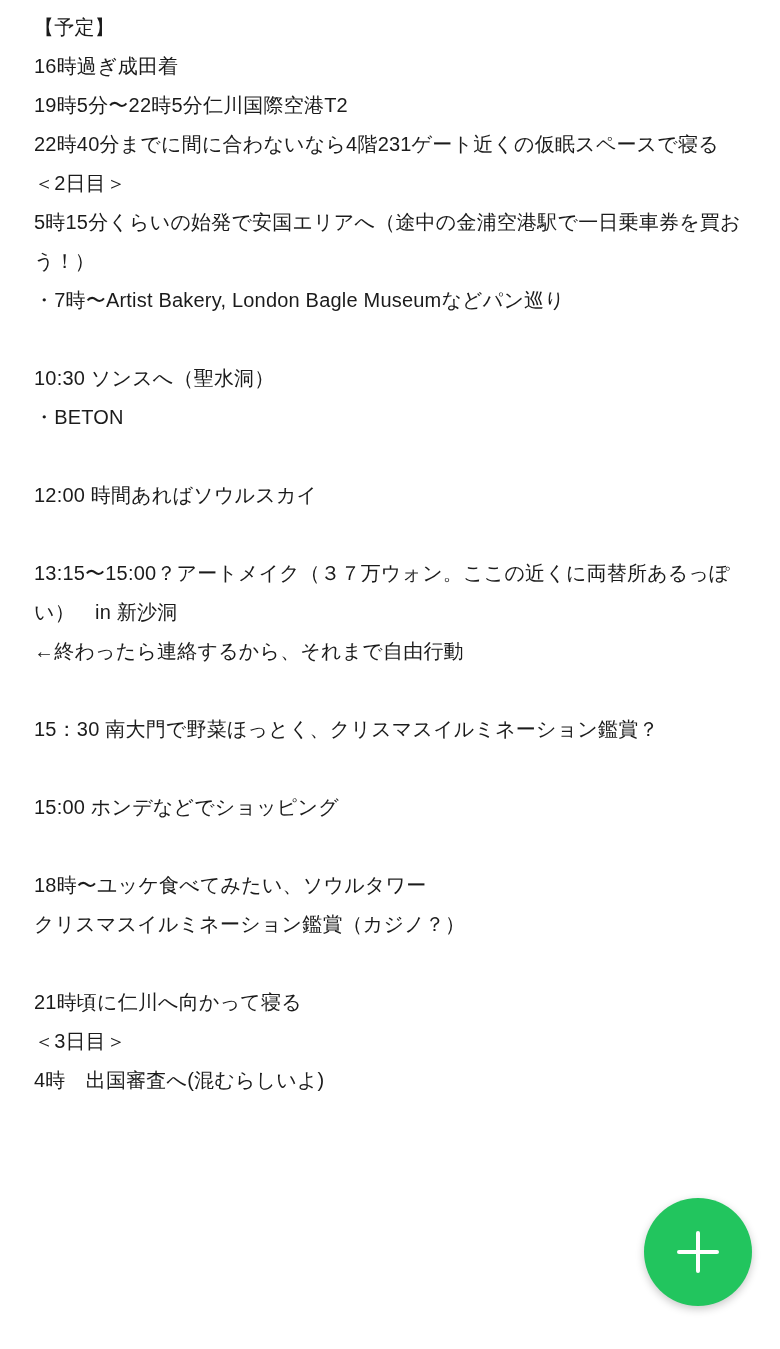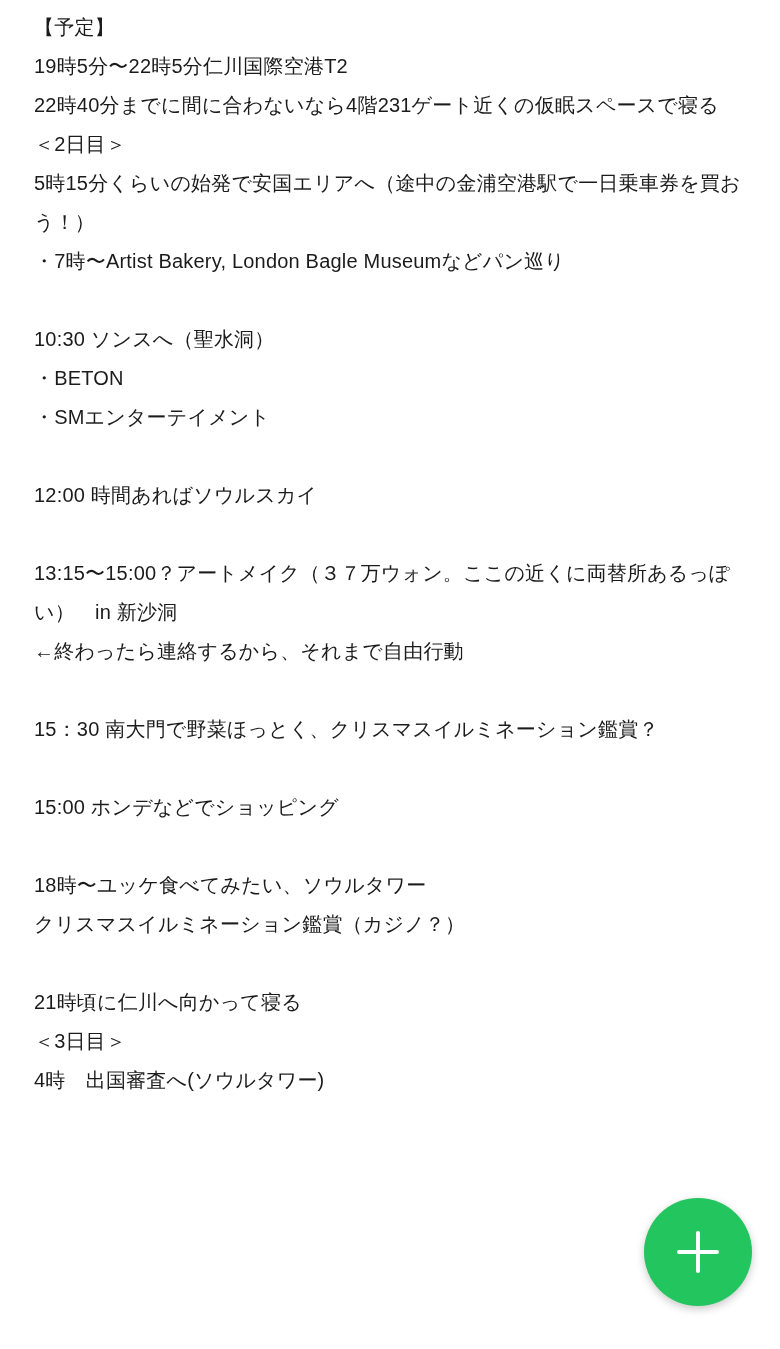--- a/index.html
+++ b/index.html
@@ -63,43 +63,43 @@
     height: 4px;
     left: 33px;
     top: 52px;
   }
 </style>
 </head>
 <body>
 
 <div class="note" id="note-body">
     <div class="line">【予定】</div>
+    <div class="line">16時過ぎ成田着</div>
     <div class="line">19時5分〜22時5分仁川国際空港T2</div>
     <div class="line">22時40分までに間に合わないなら4階231ゲート近くの仮眠スペースで寝る</div>
     <div class="line">＜2日目＞</div>
     <div class="line">5時15分くらいの始発で安国エリアへ（途中の金浦空港駅で一日乗車券を買おう！）</div>
     <div class="line">・7時〜Artist Bakery, London Bagle Museumなどパン巡り</div>
     <div class="blank"></div>
     <div class="line">10:30 ソンスへ（聖水洞）</div>
     <div class="line">・BETON</div>
-    <div class="line">・SMエンターテイメント</div>
     <div class="blank"></div>
     <div class="line">12:00 時間あればソウルスカイ</div>
     <div class="blank"></div>
     <div class="line">13:15〜15:00？アートメイク（３７万ウォン。ここの近くに両替所あるっぽい）　in 新沙洞</div>
     <div class="line">←終わったら連絡するから、それまで自由行動</div>
     <div class="blank"></div>
     <div class="line">15：30 南大門で野菜ほっとく、クリスマスイルミネーション鑑賞？</div>
     <div class="blank"></div>
     <div class="line">15:00 ホンデなどでショッピング</div>
     <div class="blank"></div>
     <div class="line">18時〜ユッケ食べてみたい、ソウルタワー</div>
     <div class="line">クリスマスイルミネーション鑑賞（カジノ？）</div>
     <div class="blank"></div>
     <div class="line">21時頃に仁川へ向かって寝る</div>
     <div class="line">＜3日目＞</div>
-    <div class="line">4時　出国審査へ(ソウルタワー)</div>
+    <div class="line">4時　出国審査へ(混むらしいよ)</div>
   </div>
 
 <button class="fab">
   <span class="plus-v"></span>
   <span class="plus-h"></span>
 </button>
 
 </body></html>

